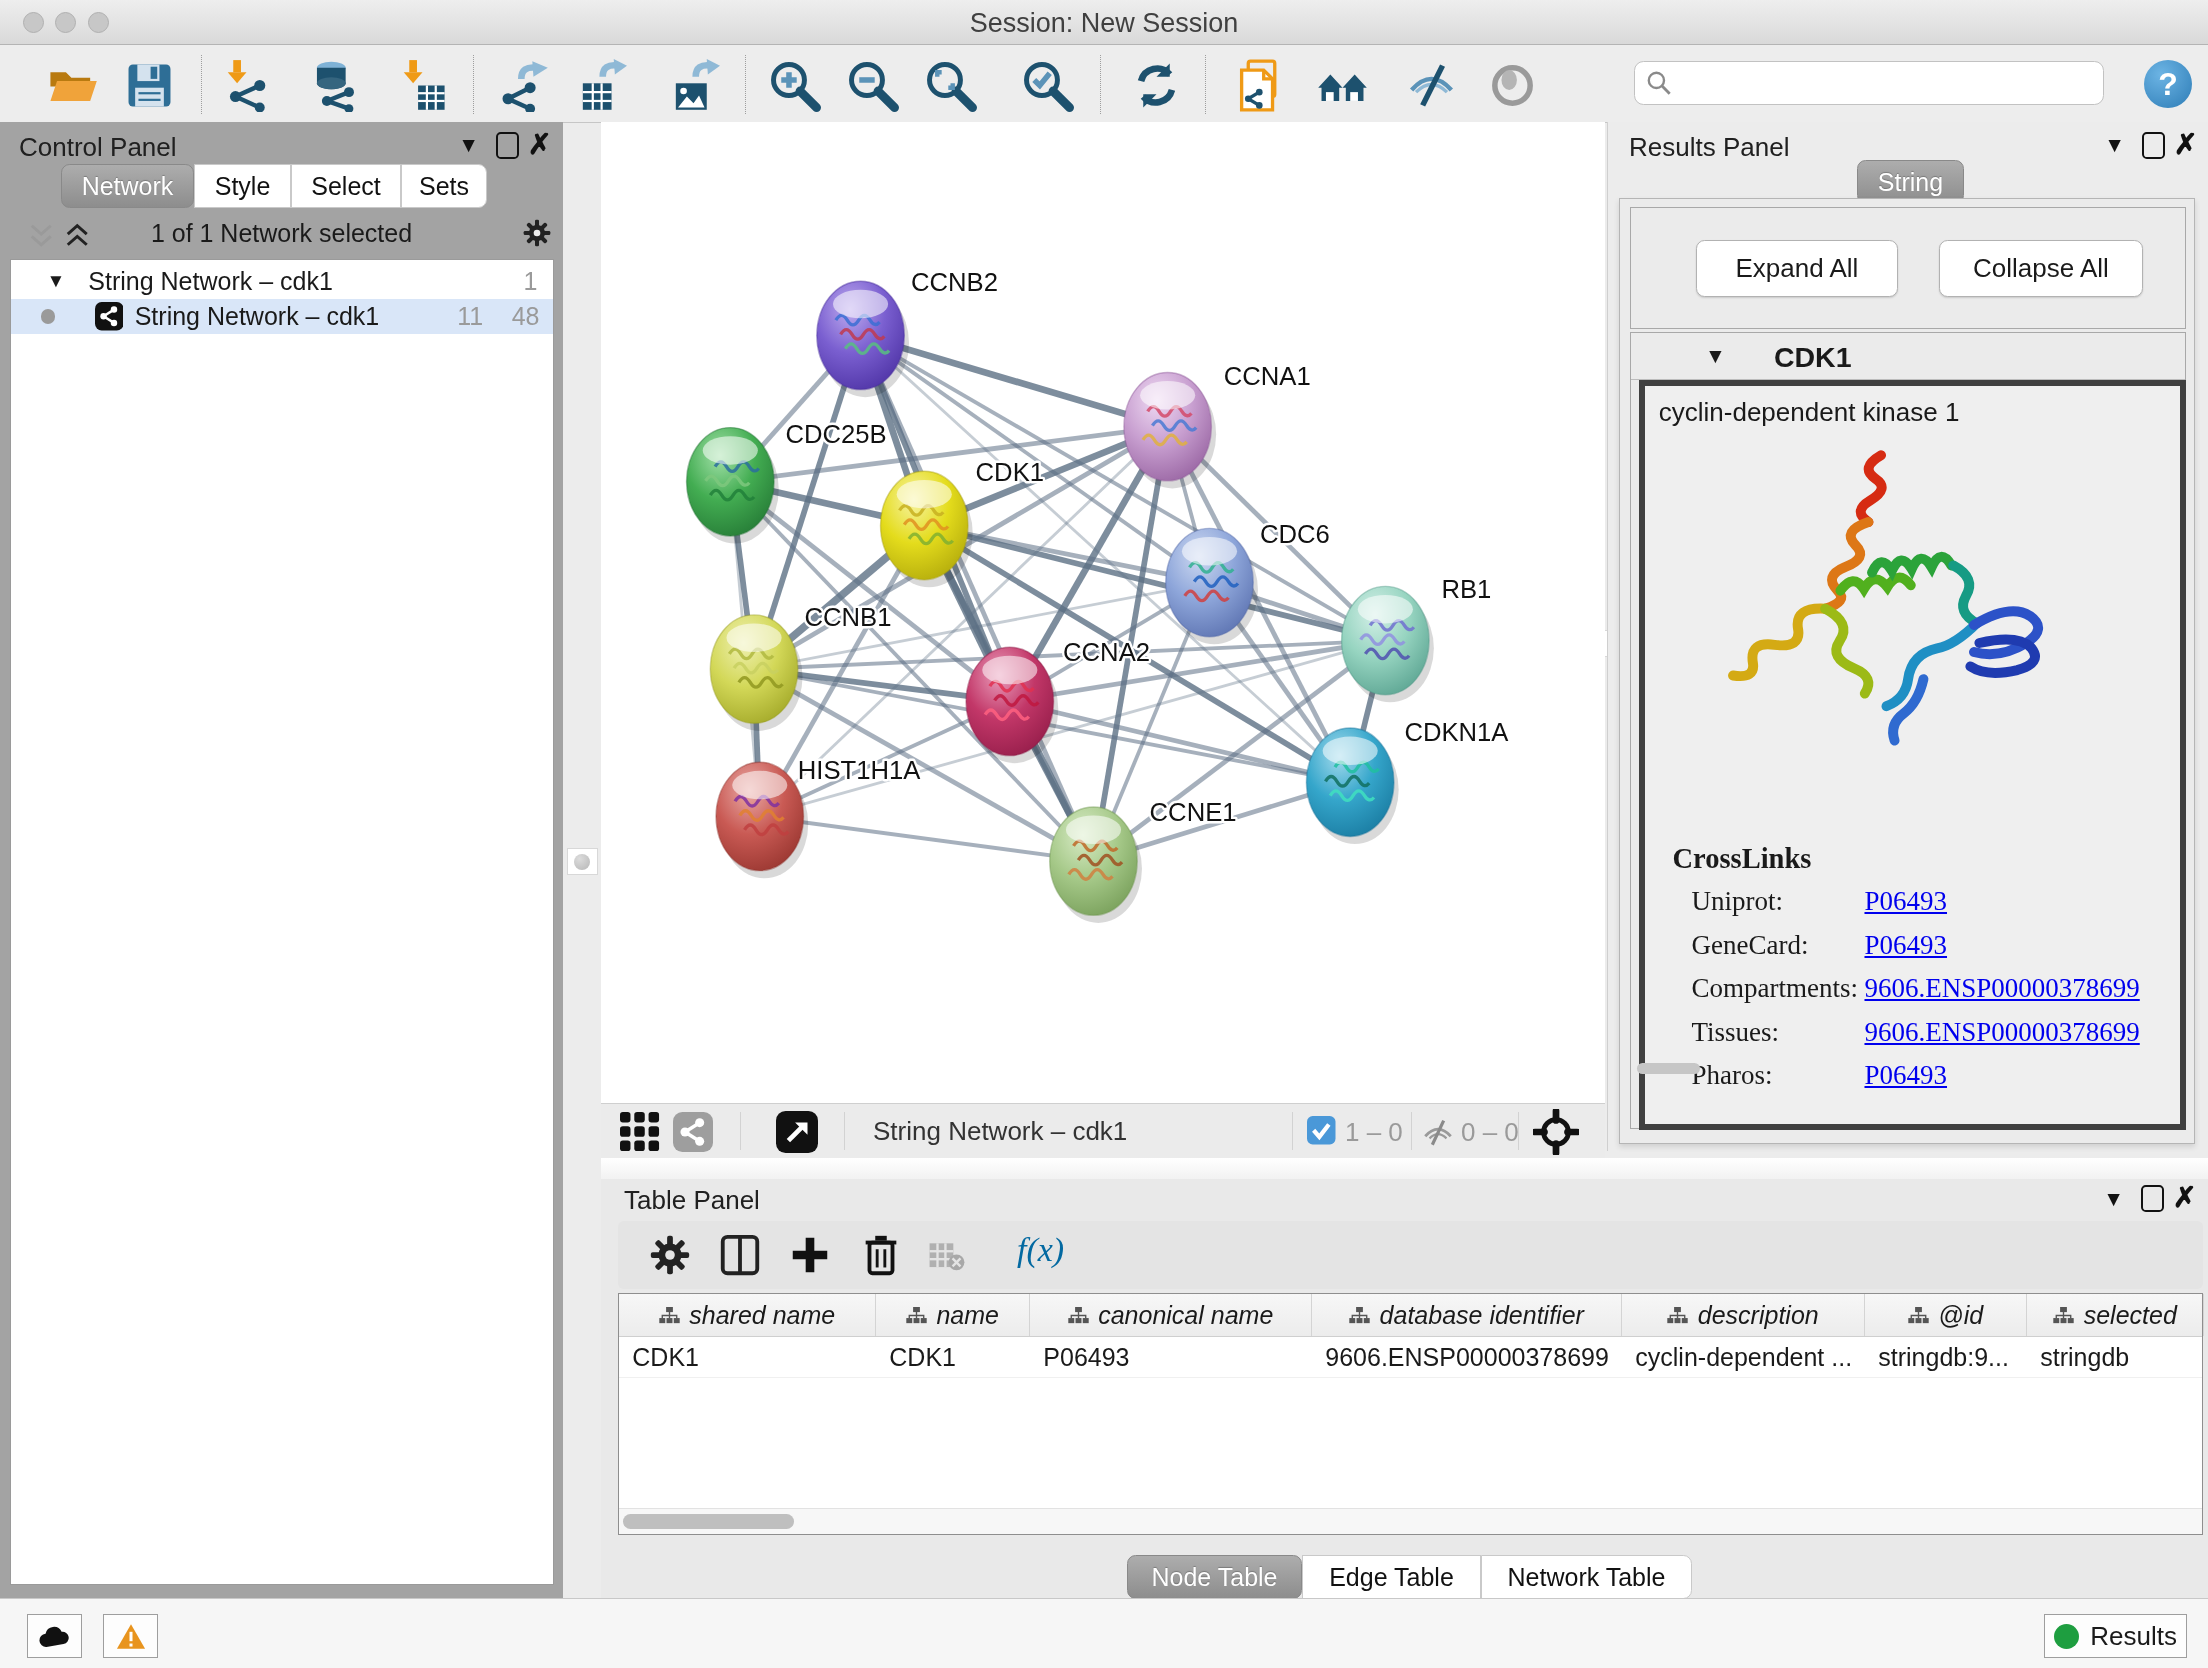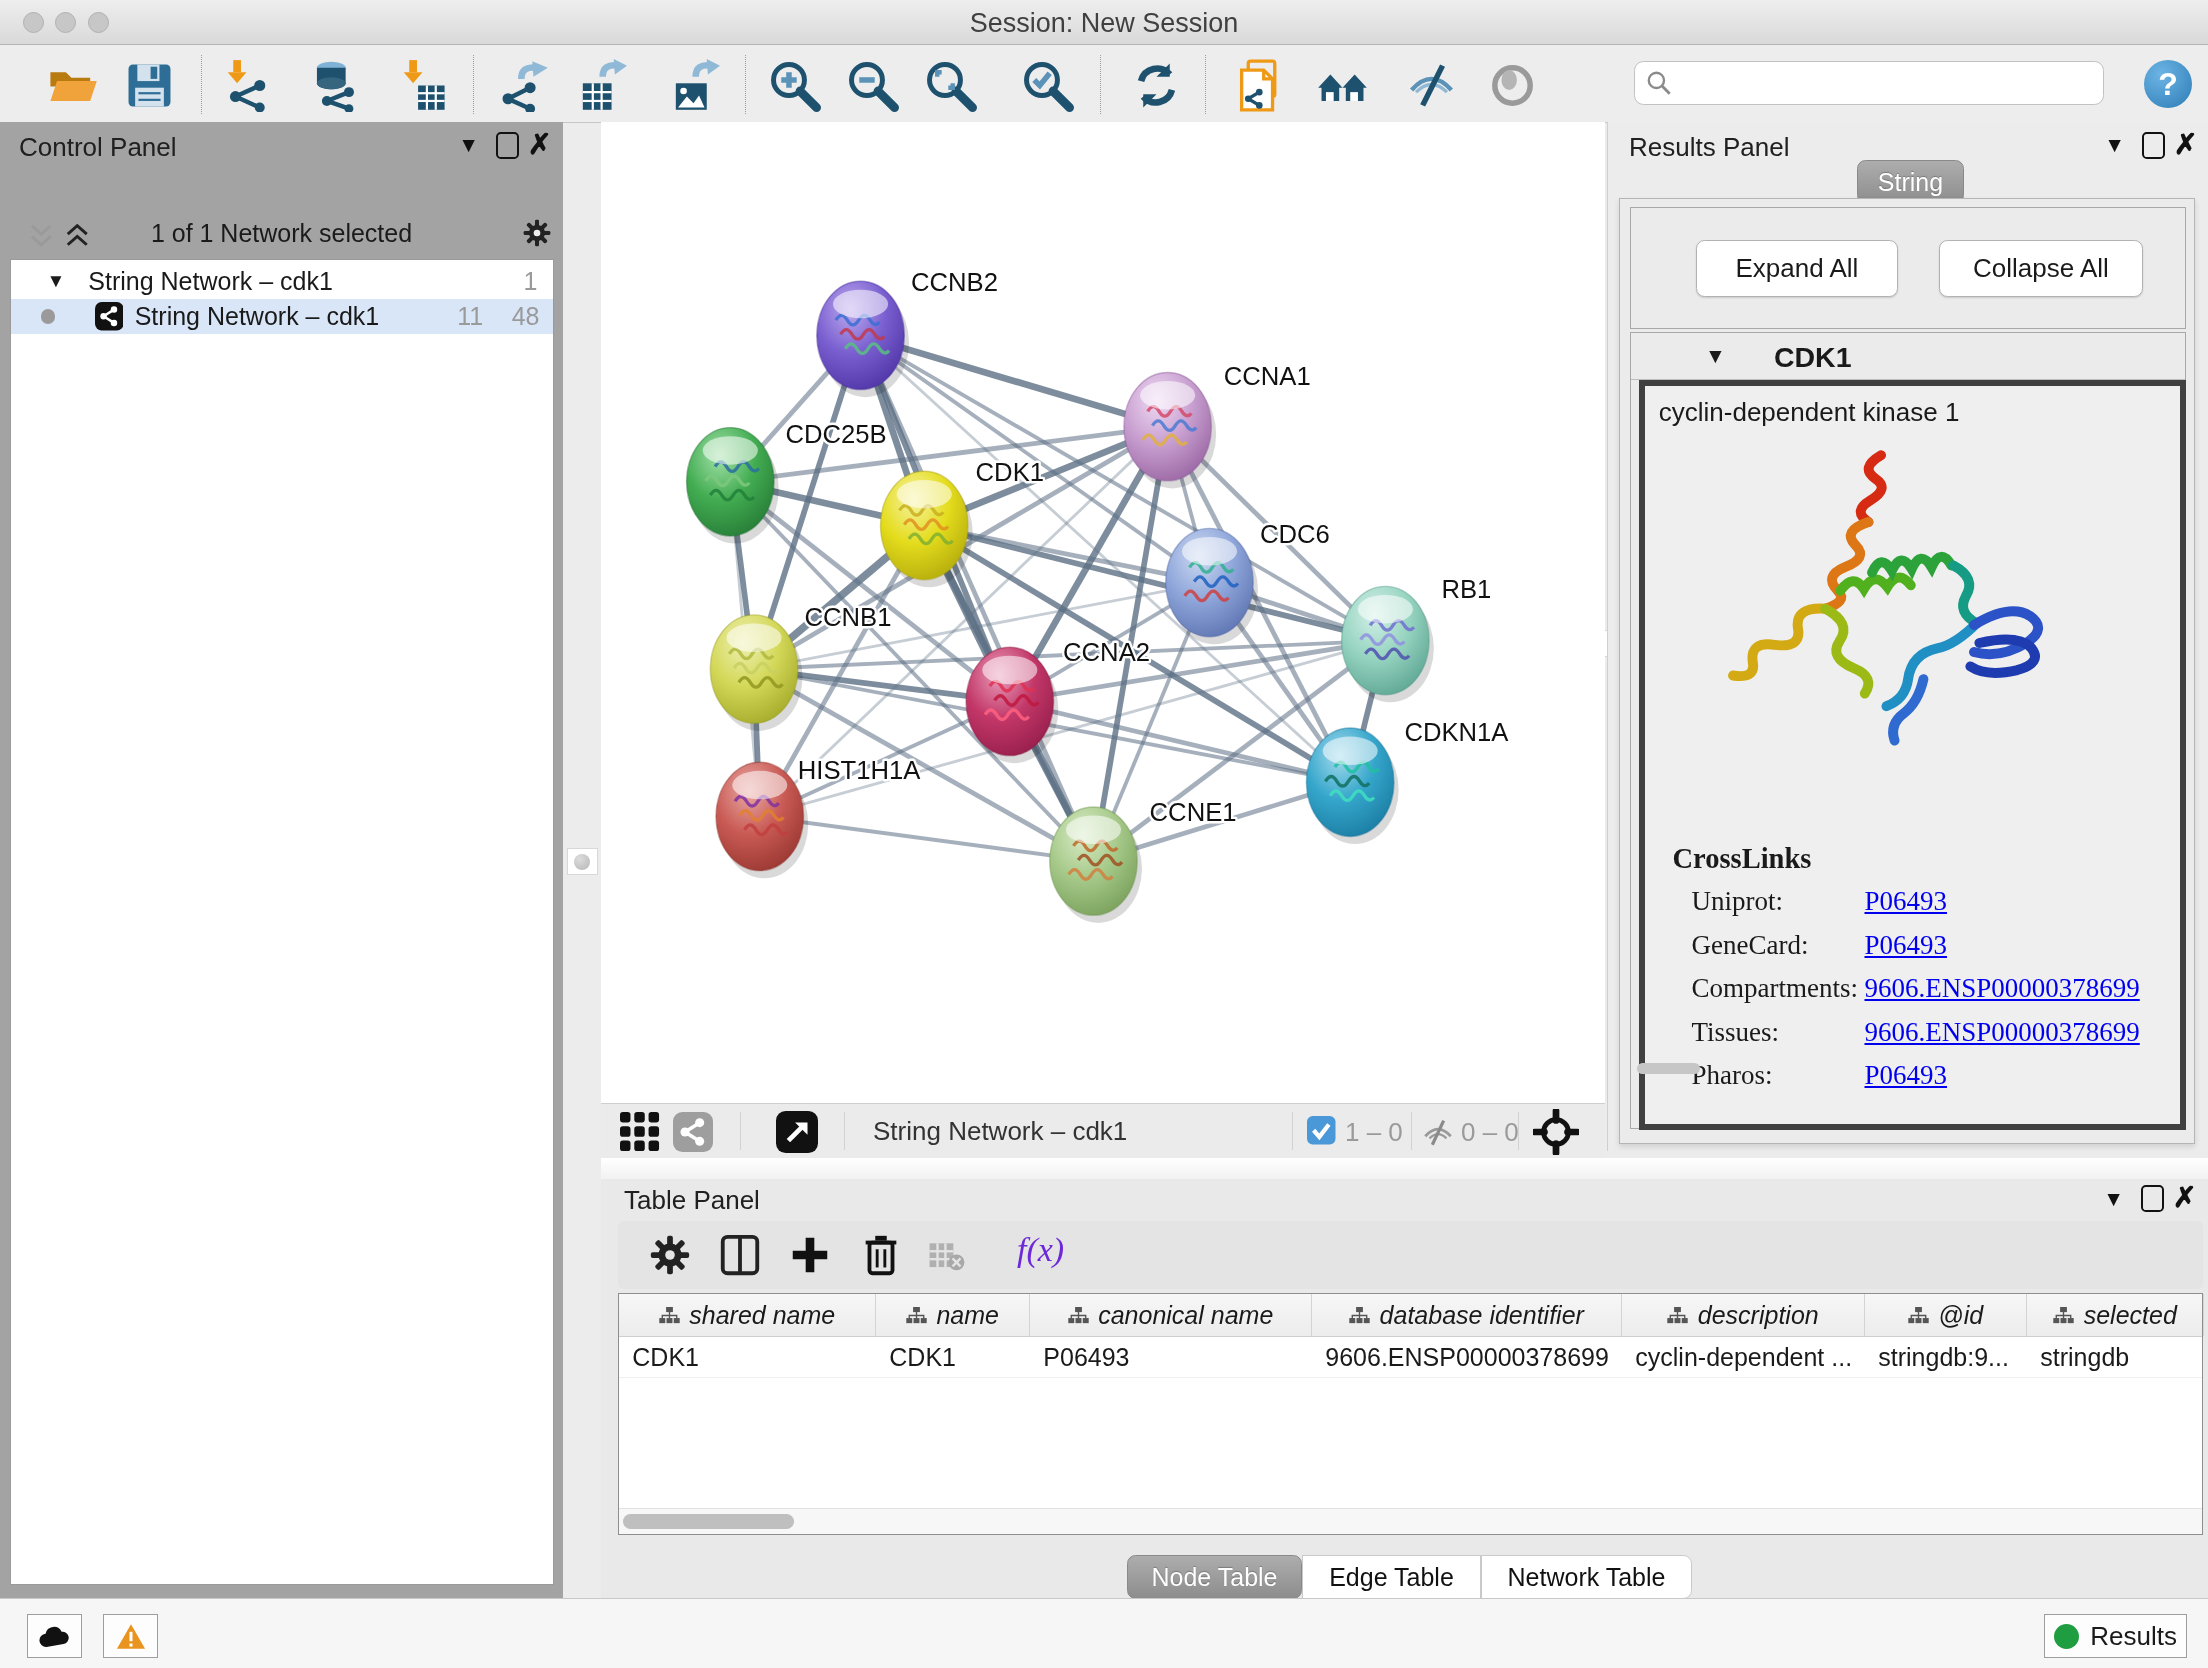--- a/index.html
+++ b/index.html
@@ -56,21 +56,21 @@
   #crosslinks .xl-title{font-weight:bold;font-size:28.5px;margin-bottom:11.4px;}
   .xl-row{display:flex;font-size:27px;margin-bottom:12.4px;}
   .xl-label{width:173px;padding-left:19px;}
   .xl-value{color:#0000ee;text-decoration:underline;}
   #rp-scroll-thumb{position:absolute;left:5.7px;top:730px;width:63px;height:11.4px;background:#c6c6c6;border-radius:5.7px;}
   
   #table-panel{left:601px;top:1158px;width:1607px;height:440px;background:#e9e9e9;}
   #tp-highlight{position:absolute;left:0;top:0;width:1607px;height:21px;background:linear-gradient(#ffffff,#f2f2f2);}
   #tp-toolbar{position:absolute;left:17px;top:63px;width:1585px;height:68px;background:#e4e4e4;border-radius:5.7px;}
   .tp-icon{position:absolute;top:11.4px;width:46px;height:46px;}
-  #tp-fx{position:absolute;left:399px;top:9.5px;font-family:"Liberation Serif",serif;font-style:italic;font-size:34px;color:#6d28d9;}
+  #tp-fx{position:absolute;left:399px;top:9.5px;font-family:"Liberation Serif",serif;font-style:italic;font-size:34px;color:#0369a1;}
   #tp-table{position:absolute;left:17px;top:135px;width:1585px;height:242px;background:#fff;border:1.9px solid #8e8e8e;box-sizing:border-box;}
   #tp-header{display:flex;height:42px;background:linear-gradient(#f7f7f7,#ececec);border-bottom:1px solid #cfcfcf;}
   .th{display:flex;align-items:center;justify-content:center;gap:9.5px;font-size:25px;border-right:1px solid #d4d4d4;box-sizing:border-box;overflow:hidden;white-space:nowrap;flex:none;font-style:italic;}
   #tp-row{display:flex;height:40px;border-bottom:1px solid #f0f0f0;}
   .td{font-size:25px;padding-left:13.3px;display:flex;align-items:center;box-sizing:border-box;overflow:hidden;white-space:nowrap;flex:none;}
   #tp-scroll{position:absolute;left:0;bottom:0;width:100%;height:25px;background:#f7f7f7;border-top:1px solid #e2e2e2;}
   #tp-thumb{position:absolute;left:3.8px;top:4.8px;width:171px;height:15px;background:#bfbfbf;border-radius:7.6px;}
   
   #status-bar{left:0;top:1598px;width:2208px;height:70px;background:#f6f6f6;border-top:1px solid #c8c8c8;}
   .sb-btn{position:absolute;top:15px;height:42px;background:#fdfdfd;border:1.9px solid #9e9e9e;display:flex;align-items:center;justify-content:center;}
@@ -254,20 +254,26 @@
     </div>
     <div id="help-btn">?</div>
   </div>
 
   <div id="control-panel" class="abs">
     <div class="panel-title abs" style="left:19px;top:9.5px">Control Panel</div>
     <div class="ph-caret" style="right:84px;top:11.4px">▼</div>
     <div class="ph-float" style="right:44px;top:9.5px"></div>
     <div class="ph-close" style="right:11.4px;top:9.5px">✗</div>
 
+    <div class="seg" style="left:61px;top:42px" id="cp-tabs">
+        <div class="tab first active" style="width: 131px;">Network</div>
+        <div class="tab" style="width: 95px;">Style</div>
+        <div class="tab" style="width: 108px;">Select</div>
+        <div class="tab last" style="width: 84px;">Sets</div>
+      </div>
 
     <div id="cp-subrow">
       <svg class="abs" style="left:27px;top:7.6px" width="28.5" height="28.5" viewBox="0 0 24 24">
           <path d="M4 4 l8 7 8 -7 M4 13 l8 7 8 -7" fill="none" stroke="#9a9a9a" stroke-width="2.5"></path>
         </svg>
       <svg class="abs" style="left:63px;top:7.6px" width="28.5" height="28.5" viewBox="0 0 24 24">
           <path d="M4 20 l8 -7 8 7 M4 11 l8 -7 8 7" fill="none" stroke="#222" stroke-width="2.5"></path>
         </svg>
       <div class="abs" style="left:0;top:5.7px;width:563px;text-align:center;font-size:25px">1 of 1 Network selected</div>
       <svg class="abs" style="left:521px;top:3.8px" width="32" height="32" viewBox="0 0 48 48">

